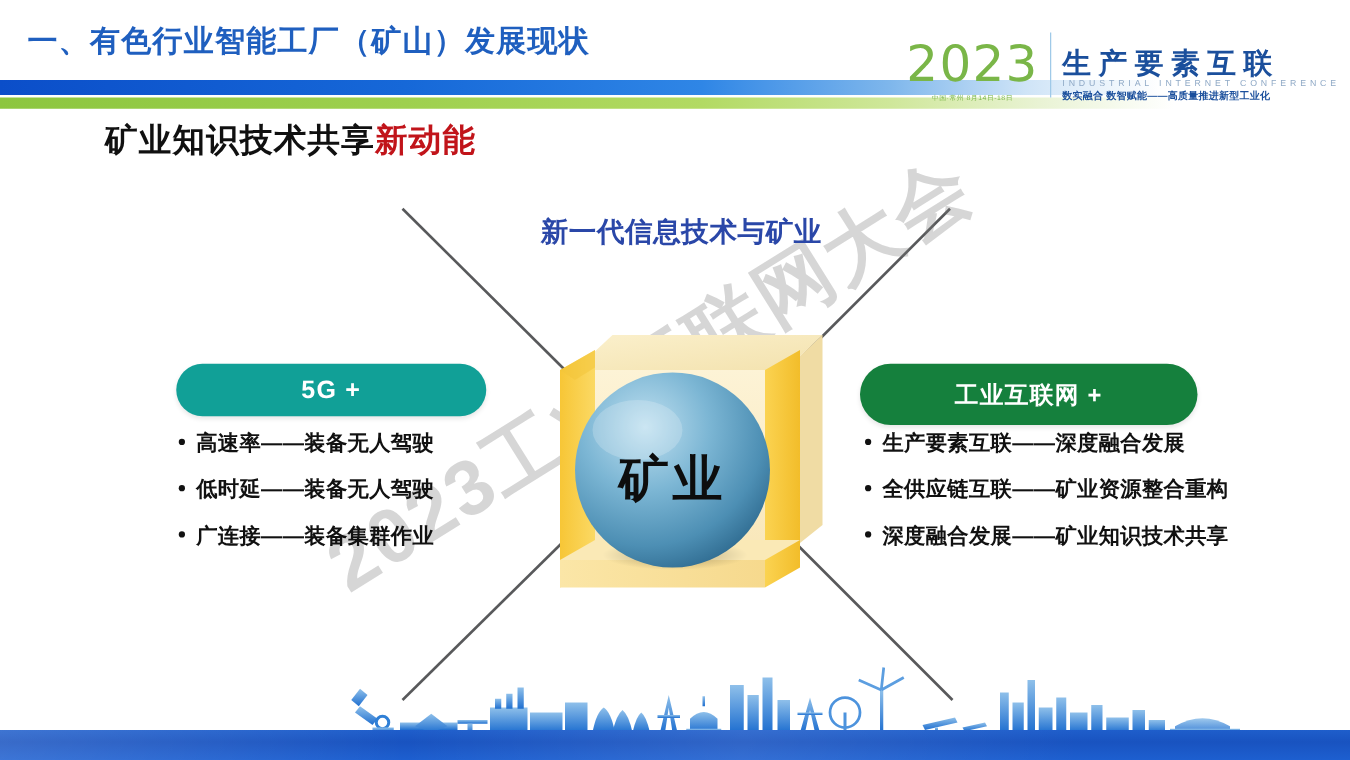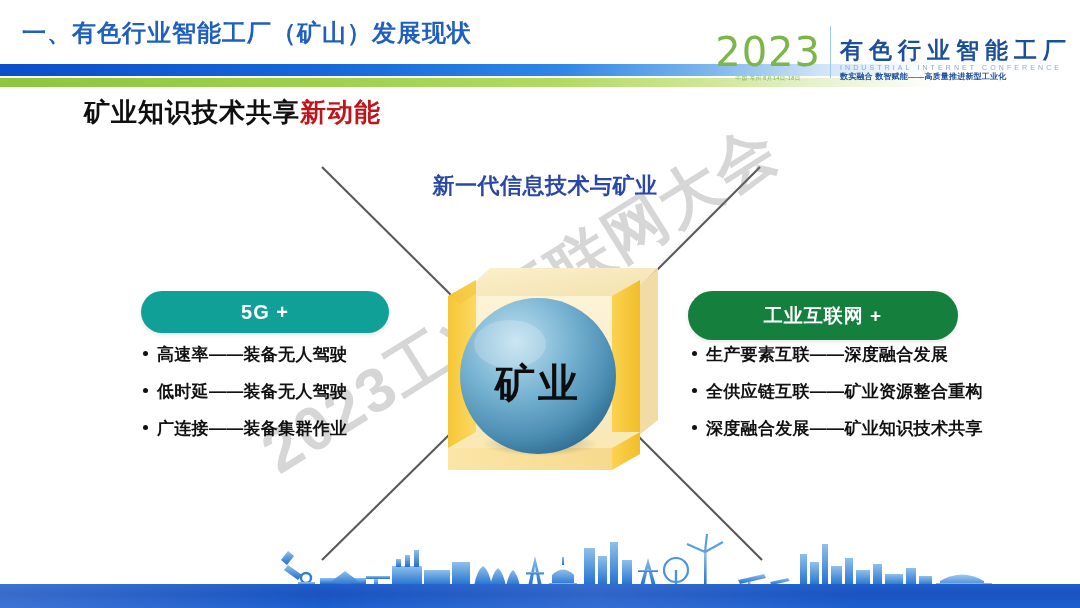--- a/index.html
+++ b/index.html
@@ -141,21 +141,21 @@
   <div class="bar-white-gap"></div>
   <div class="bar-green"></div>
 
   <div class="logo">
     <div class="logo-left">
       <div class="logo-year">2023</div>
       <div class="logo-city">中国·常州  8月14日-18日</div>
     </div>
     <div class="logo-divider"></div>
     <div class="logo-right">
-      <div class="logo-cn">有色行业智能工厂</div>
+      <div class="logo-cn">生产要素互联</div>
       <div class="logo-en">INDUSTRIAL INTERNET CONFERENCE</div>
       <div class="logo-sub">数实融合  数智赋能——高质量推进新型工业化</div>
     </div>
   </div>
 
   <div class="main-heading">
     <span>矿业知识技术共享</span><span class="hl">新动能</span>
   </div>
 
   <svg class="lines" viewBox="0 0 1080 608" xmlns="http://www.w3.org/2000/svg">

